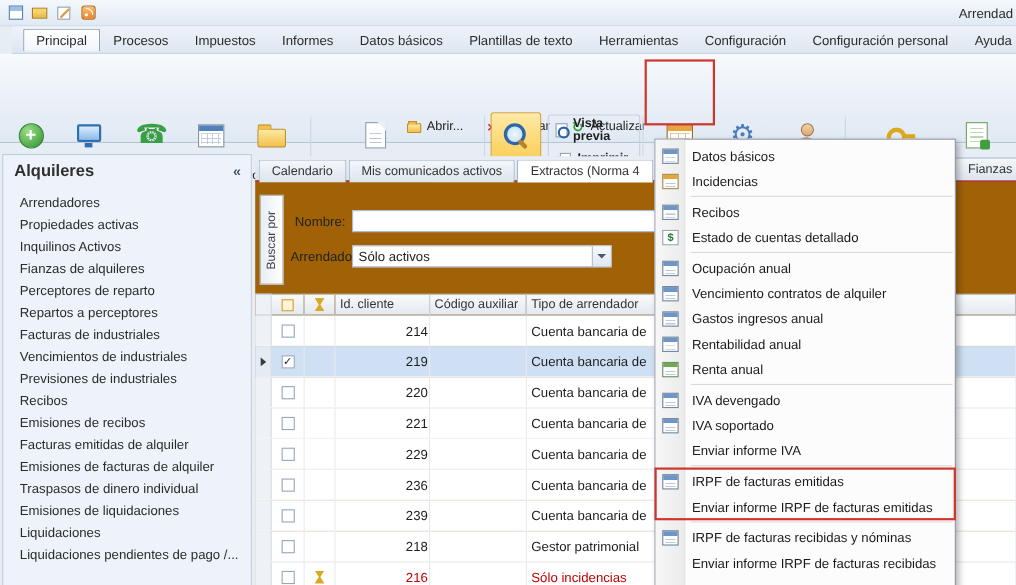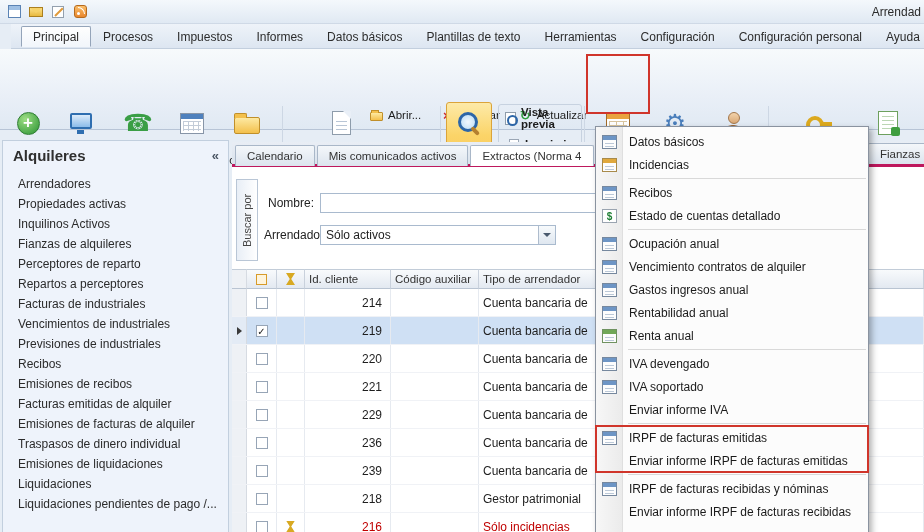--- a/index.html
+++ b/index.html
@@ -81,41 +81,41 @@
   .sb-list{position:absolute;left:0;right:0;top:33px;bottom:0;overflow:hidden;}
   .snav{height:20px;line-height:20px;padding-left:15px;font-size:12px;color:#2b2b2b;white-space:nowrap;}
 
   
   .ctabs{position:absolute;left:232px;top:142px;right:0;height:23px;display:flex;align-items:flex-end;padding-left:3px;background:linear-gradient(#e9eef5,#d9e2ec);}
   .ctab{height:21px;padding:0 11px;display:flex;align-items:center;font-size:11.5px;color:#333;background:linear-gradient(#f4f7fa,#dce4ee);border:1px solid #a9b7c8;border-bottom:none;border-radius:2px 2px 0 0;margin-right:2px;white-space:nowrap;margin-bottom:-1px;z-index:2;}
   .ctab.active{background:#fff;}
   .ctab.cut{position:absolute;left:636px;top:1px;width:95px;}
 
   
-  .cpanel{position:absolute;left:232px;top:164px;right:0;bottom:0;background:#ffffff;border-top:3px solid #be185d;overflow:hidden;}
+  .cpanel{position:absolute;left:232px;top:164px;right:0;bottom:0;background:#a16207;border-top:1px solid #be185d;overflow:hidden;}
   .vlabel{position:absolute;left:4px;top:12px;width:22px;height:82px;border:1px solid #b9c6d6;background:linear-gradient(90deg,#ffffff,#e8eef6);display:flex;align-items:center;justify-content:center;writing-mode:vertical-rl;transform:rotate(180deg);font-size:11px;color:#444;}
   .flabel{position:absolute;font-size:12px;color:#222;}
   .tinput{position:absolute;left:88px;top:26px;width:380px;height:20px;border:1px solid #a9bace;background:#fff;font:12px "Liberation Sans",sans-serif;padding:0 4px;}
   .selbox{position:absolute;left:88px;top:58px;width:236px;height:20px;border:1px solid #a9bace;background:#fff;}
   .selval{position:absolute;left:5px;top:2px;font-size:12px;color:#222;}
   .selarrow{position:absolute;right:0;top:0;bottom:0;width:17px;background:linear-gradient(#f7fafc,#dfe7f0);border-left:1px solid #aebccd;display:flex;align-items:center;justify-content:center;}
   .selarrow::after{content:"";width:0;height:0;border-top:4px solid #4a5a6e;border-left:4px solid transparent;border-right:4px solid transparent;}
 
   
   .ghead{position:absolute;left:0;right:0;top:102px;height:20px;display:flex;}
   .hc{background:linear-gradient(#f8fafc,#e3e9f1);border-right:1px solid #c9d1dc;border-top:1px solid #c2ccd8;border-bottom:1px solid #b9c4d2;font-size:11.5px;color:#333;display:flex;align-items:center;padding-left:4px;height:20px;overflow:hidden;white-space:nowrap;}
   .gbody{position:absolute;left:0;right:0;top:122px;}
   .grow{display:flex;background:#fff;border-bottom:1px solid #f0f2f6;}
   .grow.sel{background:#cfe0f4;}
   .gc{height:27px;display:flex;align-items:center;border-right:1px solid #e6eaf0;font-size:12px;color:#1e1e1e;overflow:hidden;white-space:nowrap;padding-left:4px;}
   .cm{width:15px;justify-content:center;padding-left:0;background:#eef1f5;border-right:1px solid #d6dbe2;}
   .grow.sel .cm{background:#e3ebf5;}
   .cc{width:30px;justify-content:center;padding-left:0;}
   .cf{width:28px;justify-content:center;padding-left:0;}
-  .cid{width:86px;justify-content:flex-end;padding-right:8px;}
+  .cid{width:86px;justify-content:flex-end;padding-right:1px;}
   .ccod{width:88px;}
   .ctipo{flex:1;}
   .alert{color:#c00000;}
   .cbx{width:12px;height:12px;border:1px solid #97a5b6;background:#fff;font-size:10px;line-height:11px;text-align:center;color:#222;}
   .hcb{width:11px;height:11px;border:1px solid #d79b2a;background:#fef4dc;}
   .hg{width:9px;height:12px;background:#d8a922;clip-path:polygon(0 0,100% 0,58% 50%,100% 100%,0 100%,42% 50%);}
   .ptr{width:0;height:0;border-left:5px solid #3a3a3a;border-top:4px solid transparent;border-bottom:4px solid transparent;}
 
   
   .menu{position:absolute;left:595px;top:126px;width:274px;height:412px;background:#fcfcfc;border:1px solid #8a93a0;box-shadow:3px 3px 6px rgba(0,0,0,.30);z-index:40;}

